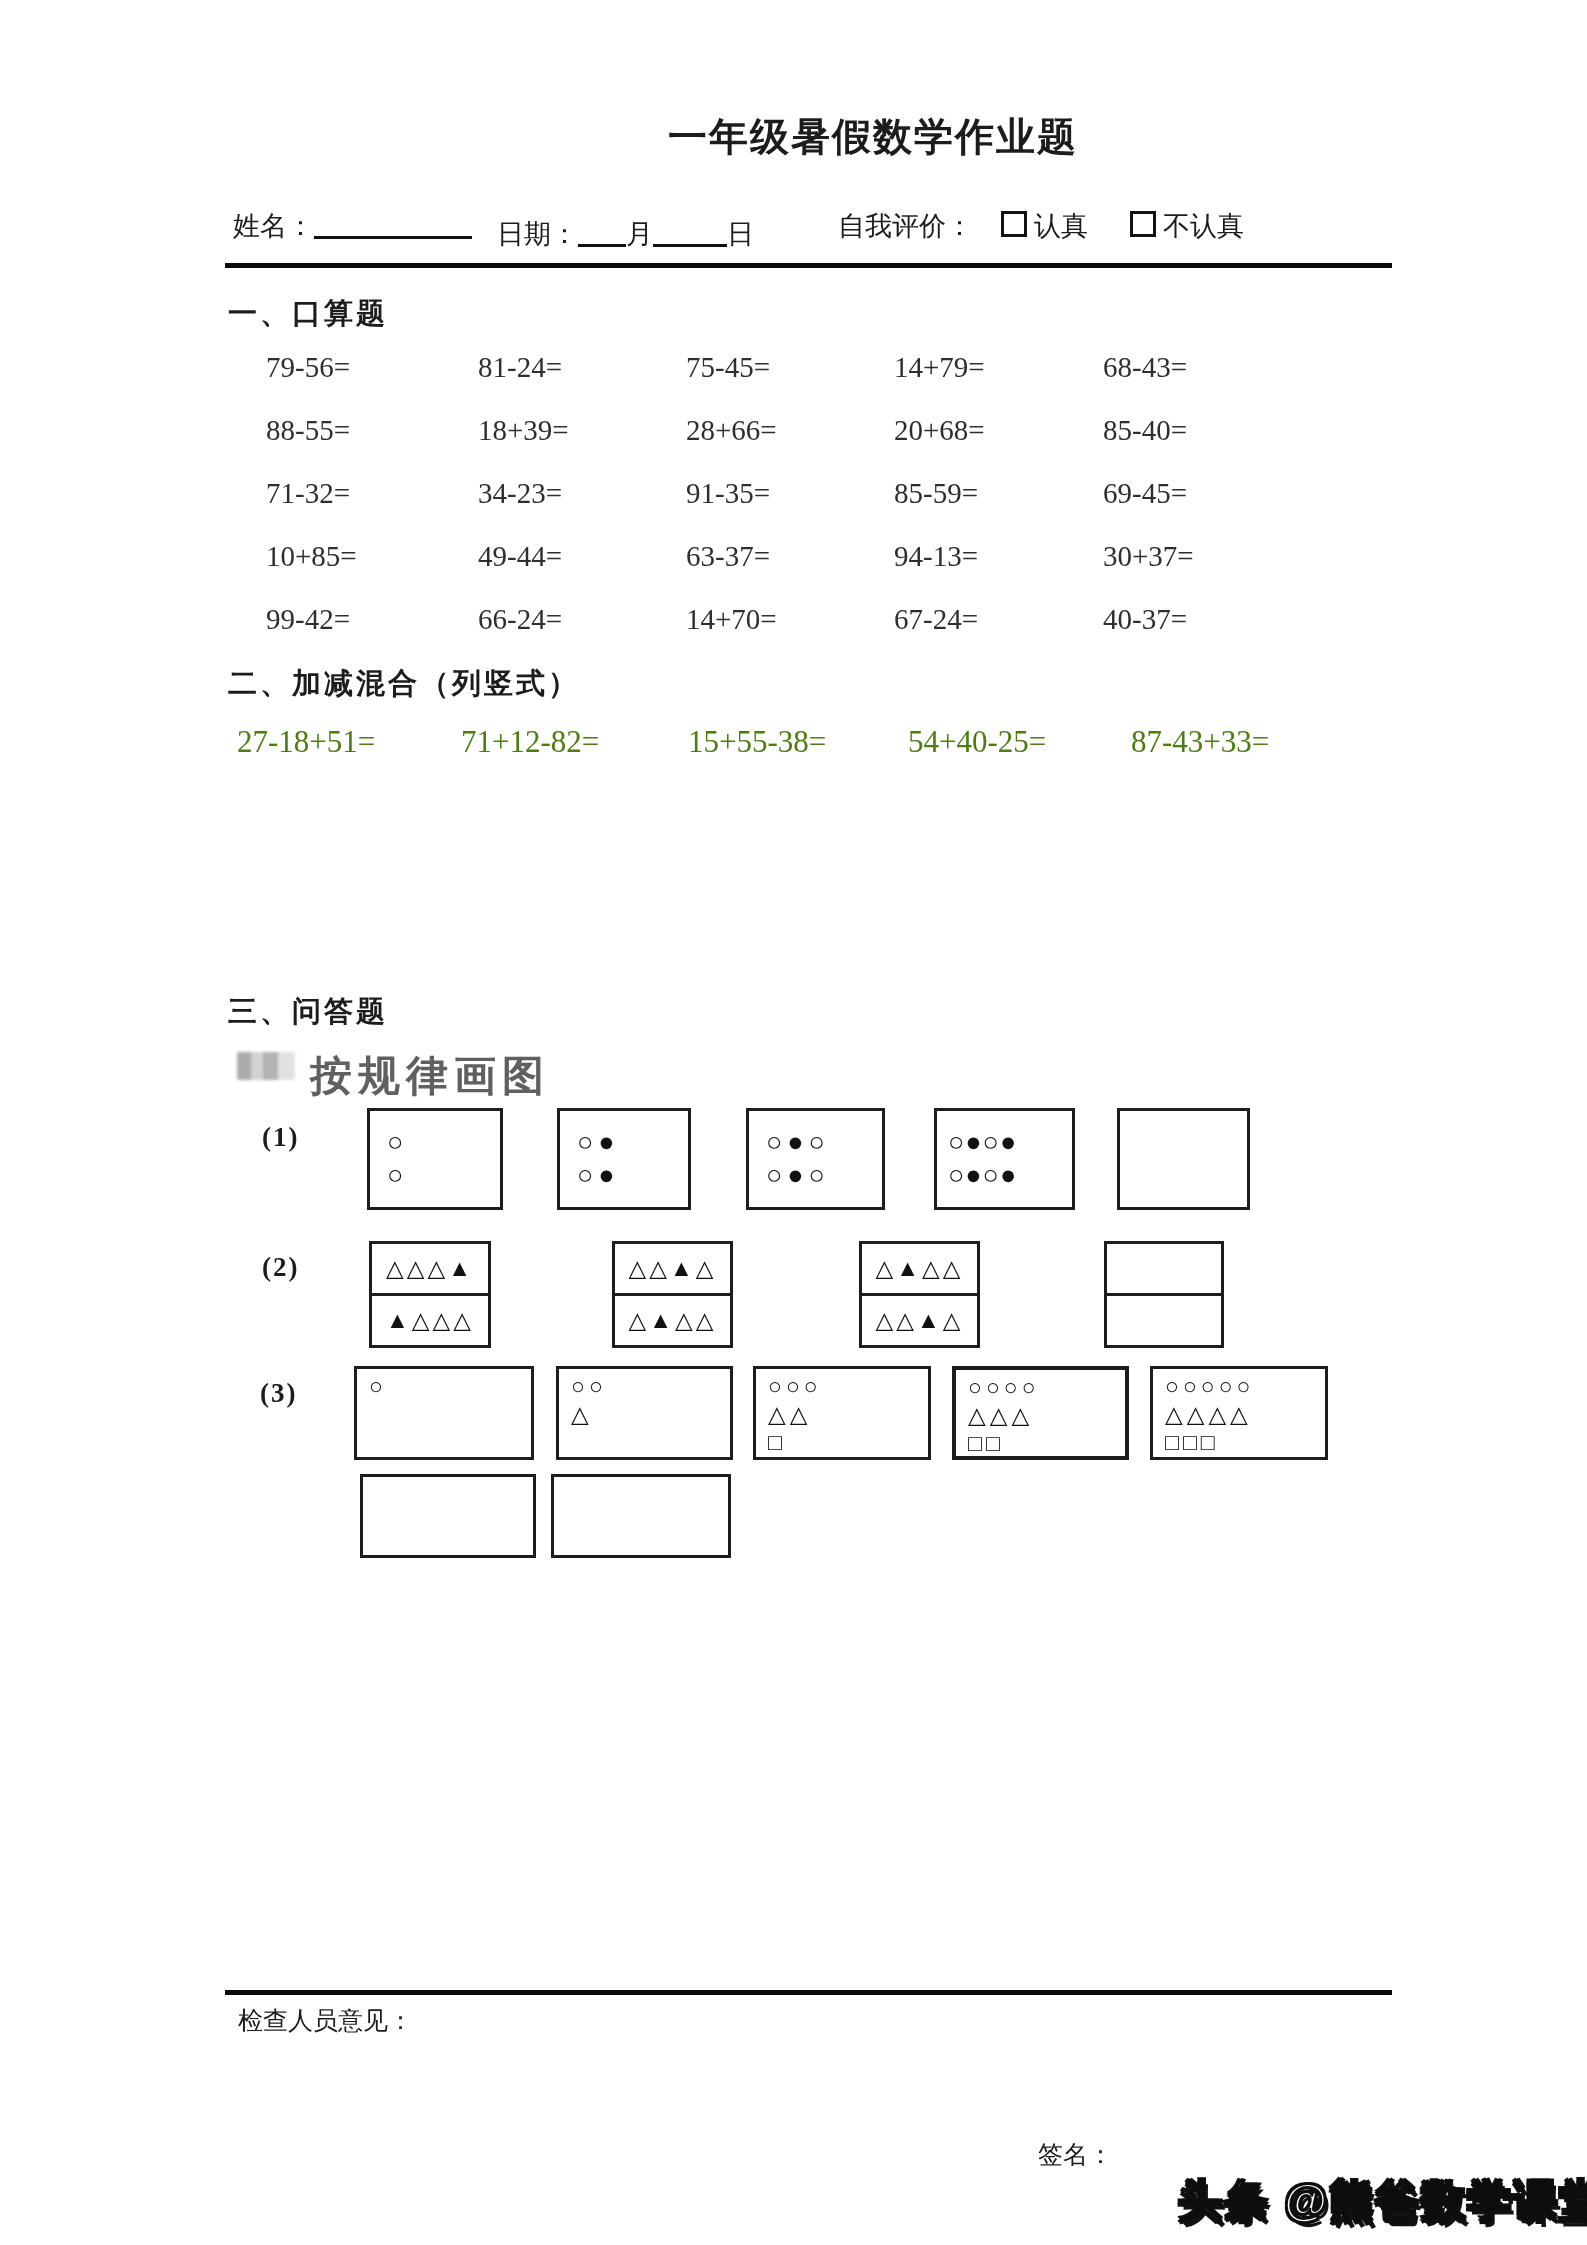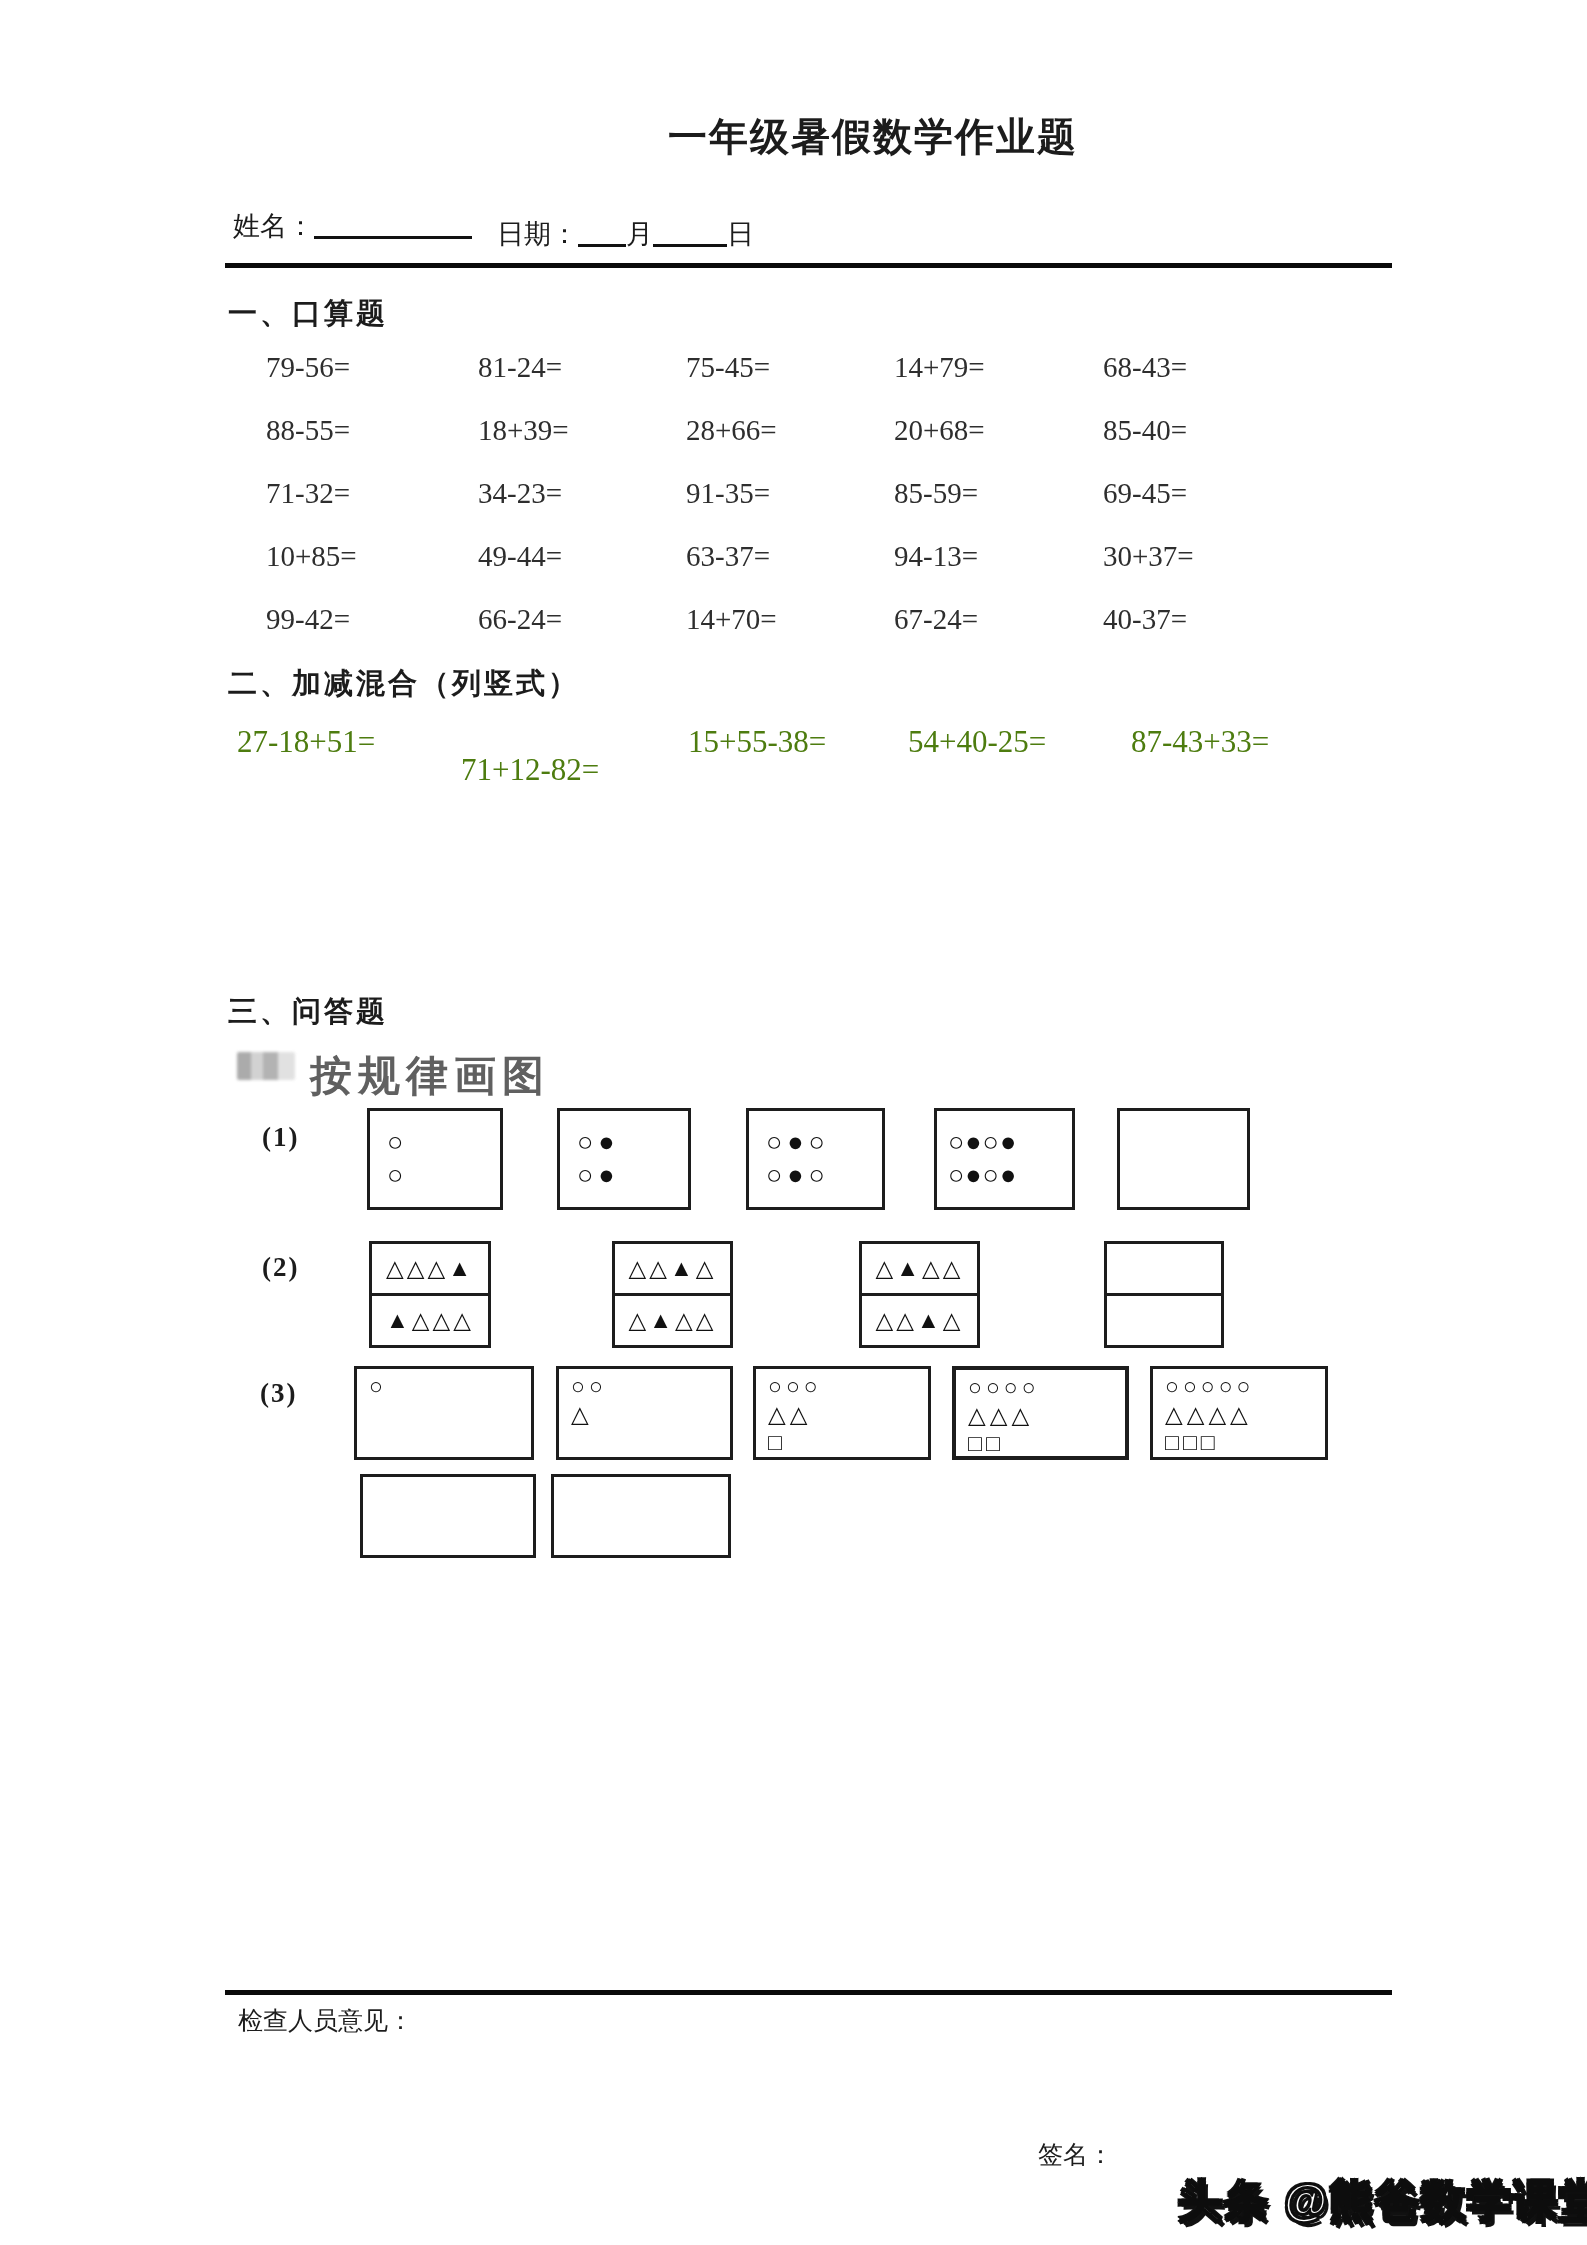--- a/index.html
+++ b/index.html
@@ -52,20 +52,23 @@
 <div class="page">
 
   <div class="abs title" style="left:668px;top:110px;">一年级暑假数学作业题</div>
 
   <div class="abs hdr" style="left:233px;top:208px;">
     <span>姓名：</span><span class="blank" style="width:158px;"></span>
   </div>
   <div class="abs hdr" style="left:497px;top:208px;margin-top:8px;">
     <span>日期：</span><span class="blank" style="width:48px;"></span><span>月</span><span class="blank" style="width:74px;"></span><span>日</span>
   </div>
+  <div class="abs hdr" style="left:838px;top:208px;">
+    <span style="margin-right:28px;">自我评价：</span><span class="opt"><span class="chk"></span><span>认真</span></span><span><span class="chk"></span><span>不认真</span></span>
+  </div>
 
   <div class="abs rule" style="left:225px;top:263px;width:1167px;"></div>
 
   <div class="abs sec-h" style="left:228px;top:294px;">一、口算题</div>
 
   <div class="abs grid" style="left:250px;top:336px;width:1100px;">
     <div>79-56=</div>
     <div>81-24=</div>
     <div>75-45=</div>
     <div>14+79=</div>
@@ -87,21 +90,21 @@
     <div>30+37=</div>
     <div>99-42=</div>
     <div>66-24=</div>
     <div>14+70=</div>
     <div>67-24=</div>
     <div>40-37=</div>
   </div>
 
   <div class="abs sec-h" style="left:228px;top:664px;">二、加减混合（列竖式）</div>
   <div class="abs mixrow" style="left:237px;top:724px;">27-18+51=</div>
-  <div class="abs mixrow" style="left:461px;top:724px;margin-top:28px;">71+12-82=</div>
+  <div class="abs mixrow" style="left:461px;top:724px;">71+12-82=</div>
   <div class="abs mixrow" style="left:688px;top:724px;">15+55-38=</div>
   <div class="abs mixrow" style="left:908px;top:724px;">54+40-25=</div>
   <div class="abs mixrow" style="left:1131px;top:724px;">87-43+33=</div>
 
   <div class="abs sec-h" style="left:228px;top:992px;">三、问答题</div>
   <div class="abs censor" style="left:237px;top:1052px;width:58px;height:28px;"></div>
   <div class="abs sub-h" style="left:310px;top:1048px;">按规律画图</div>
 
   <div class="abs plabel" style="left:262px;top:1122px;">(1)</div>
   <div class="pbox p1" style="left:367px;top:1108px;width:136px;">

